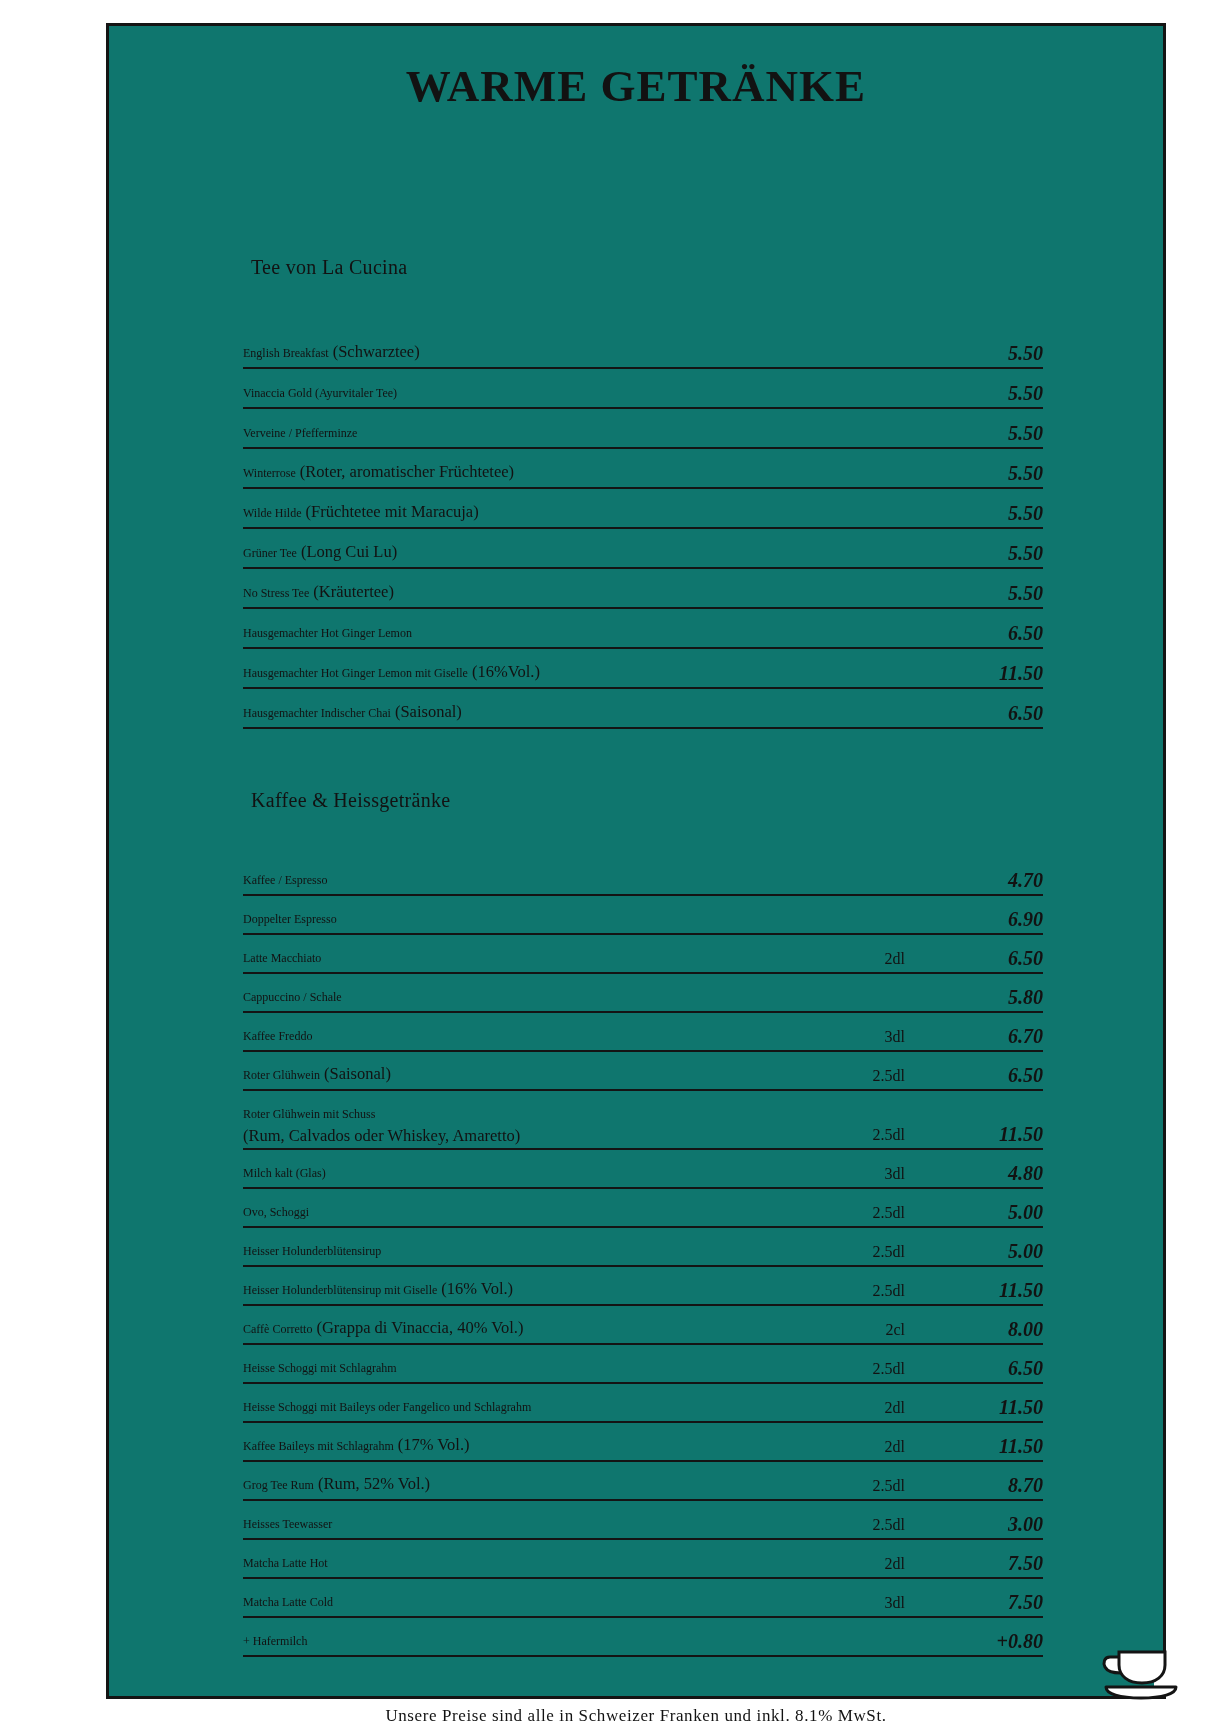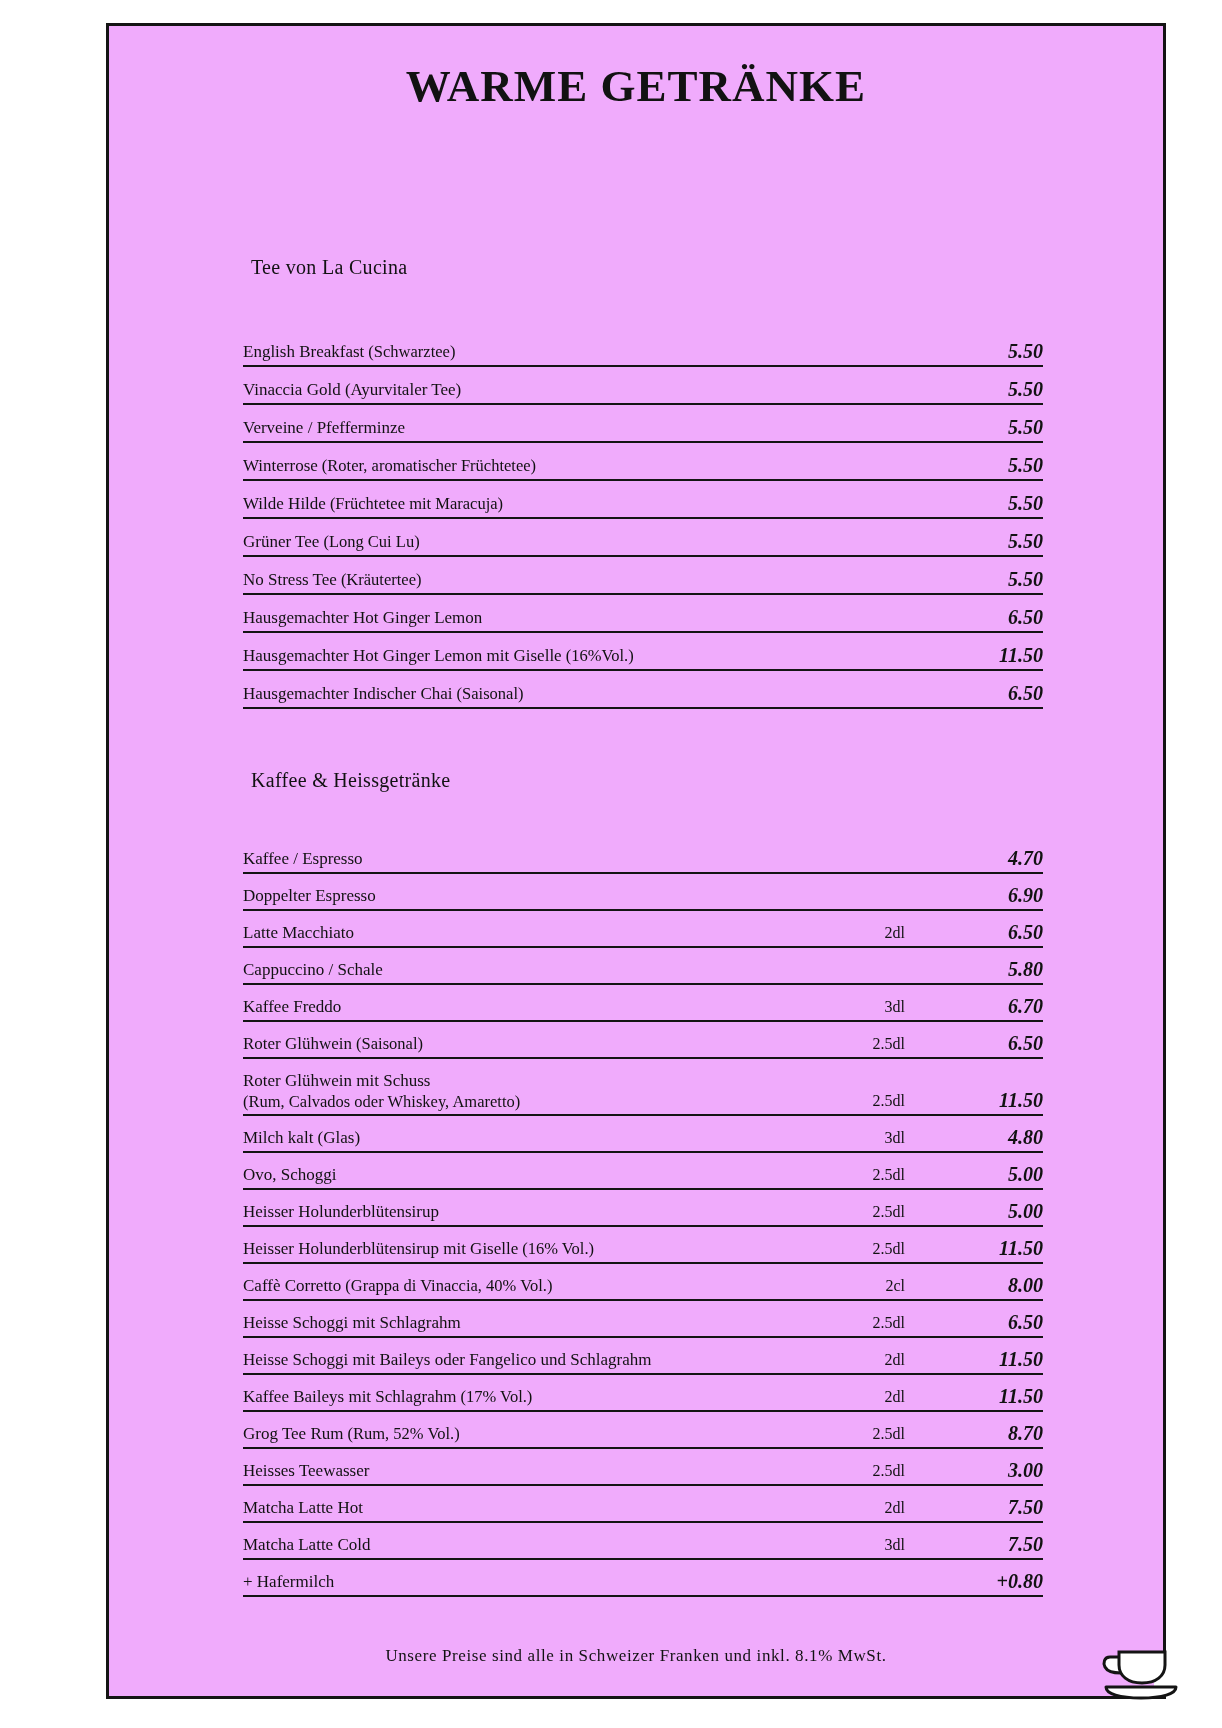--- a/index.html
+++ b/index.html
@@ -10,21 +10,21 @@
     color:#121212;
     position:relative;
     overflow:hidden;
   }
   .sheet{
     position:absolute;
     left:106px; top:23px;
     width:1060px; height:1676px;
     border:3px solid #141414;
     box-sizing:border-box;
-    background:#f0abfc;
+    background:#0f766e;
   }
   h1.page-title{
     margin:34px 0 0 0;
     text-align:center;
     font-size:45px;
     line-height:52px;
     font-weight:700;
     letter-spacing:1px;
   }
   .menu{
@@ -43,21 +43,21 @@
   section.sec-0 .items{ margin-top:45px; }
   section.sec-1 .items{ margin-top:40px; }
   .row{
     display:flex;
     align-items:flex-end;
     border-bottom:2px solid #141414;
     padding:11px 0 2px 0;
   }
   section.sec-1 .row{ padding-top:10px; }
   .cell.name{ flex:1; }
-  .nm{ font-size:17px; line-height:23px;margin-top:28px; }
+  .nm{ font-size:12px; line-height:23px;margin-top:28px; }
   .note{ font-size:16.5px; line-height:23px; }
   .note2{ display:block; font-size:16.5px; line-height:20px; }
   .cell.size{
     width:105px;
     text-align:right;
     font-size:16px; line-height:23px;
     white-space:nowrap;
   }
   .cell.price{
     width:138px;

